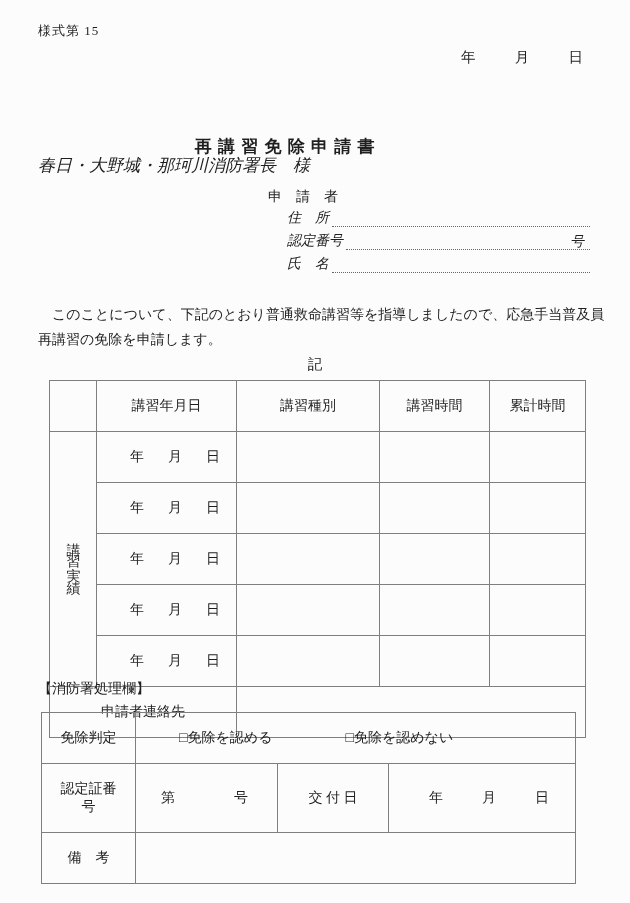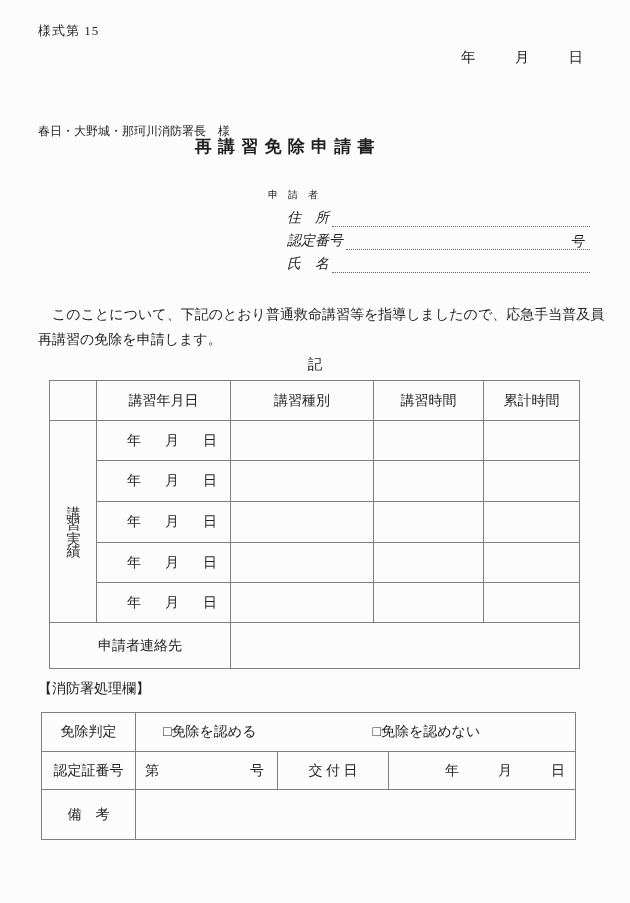--- a/index.html
+++ b/index.html
@@ -6,48 +6,48 @@
   body{
     width:630px;height:903px;position:relative;
     background:#fcfcfc;color:#1f1f1f;
     font-family:"Liberation Serif","DejaVu Serif",serif;
     font-size:14px;
   }
   .abs{position:absolute;}
   .form-number{left:38px;top:22px;font-size:13px;letter-spacing:1px;}
   .date-line{left:461px;top:48px;width:122px;display:flex;justify-content:space-between;font-size:14.5px;}
   .page-title{left:0;top:90px;width:570px;text-align:center;font-size:17px;font-weight:bold;letter-spacing:1px;margin-top:45px;}
-  .addressee{left:38px;top:123px;font-size:12px;}
-
-  .applicant-heading{left:268px;top:188px;font-size:10px;}
+  .addressee{left:38px;top:154px;font-size:17px;font-style:italic;}
+
+  .applicant-heading{left:268px;top:188px;font-size:14px;}
   .applicant-rows{left:287px;top:204px;width:303px;}
   .fill-row{display:flex;align-items:flex-end;height:23px;font-style:italic;}
   .fill-label{white-space:pre;flex:0 0 auto;}
   .fill-line{flex:1 1 auto;border-bottom:1px dotted #666;height:100%;margin-left:3px;
              display:flex;justify-content:flex-end;align-items:flex-end;}
   .fill-suffix{padding-right:6px;line-height:1.1;}
 
   .body-paragraph{left:38px;top:302px;width:560px;line-height:25px;font-size:14px;}
   .para-line{display:block;white-space:nowrap;}
   .para-line.indent{text-indent:1em;}
   .list-marker{left:0;top:355px;width:630px;text-align:center;font-size:14.5px;}
 
   table{border-collapse:collapse;table-layout:fixed;}
-  td{border:1px solid #7f7f7f;vertical-align:middle;font-size:14px;padding:0;}
+  td{border:1px solid #7f7f7f;vertical-align:middle;font-size:14px;padding:16px;}
 
   .training-table{left:49px;top:380px;}
   .training-table td{text-align:center;}
   .group-cell span{writing-mode:vertical-rl;text-orientation:upright;letter-spacing:13px;line-height:1;}
   .ymd{display:flex;justify-content:center;gap:24px;padding-left:17px;}
 
   .section-heading{left:38px;top:680px;font-size:14px;}
 
   .office-table{left:41px;top:712px;}
   .office-table td.label-cell{text-align:center;}
-  .checkbox-row{display:flex;align-items:flex-start;padding-left:27px;gap:116px;}
+  .checkbox-row{display:flex;align-items:flex-start;padding-left:27px;gap:73px;}
   .cb-item{white-space:pre;}
   .certno{display:flex;justify-content:space-between;padding:0 13px 0 9px;}
   .issue-ymd{display:flex;justify-content:flex-end;gap:39px;padding-right:10px;}
 </style>
 </head>
 <body>
 
 <div class="abs form-number">様式第 15</div>
 
 <div class="abs date-line">

